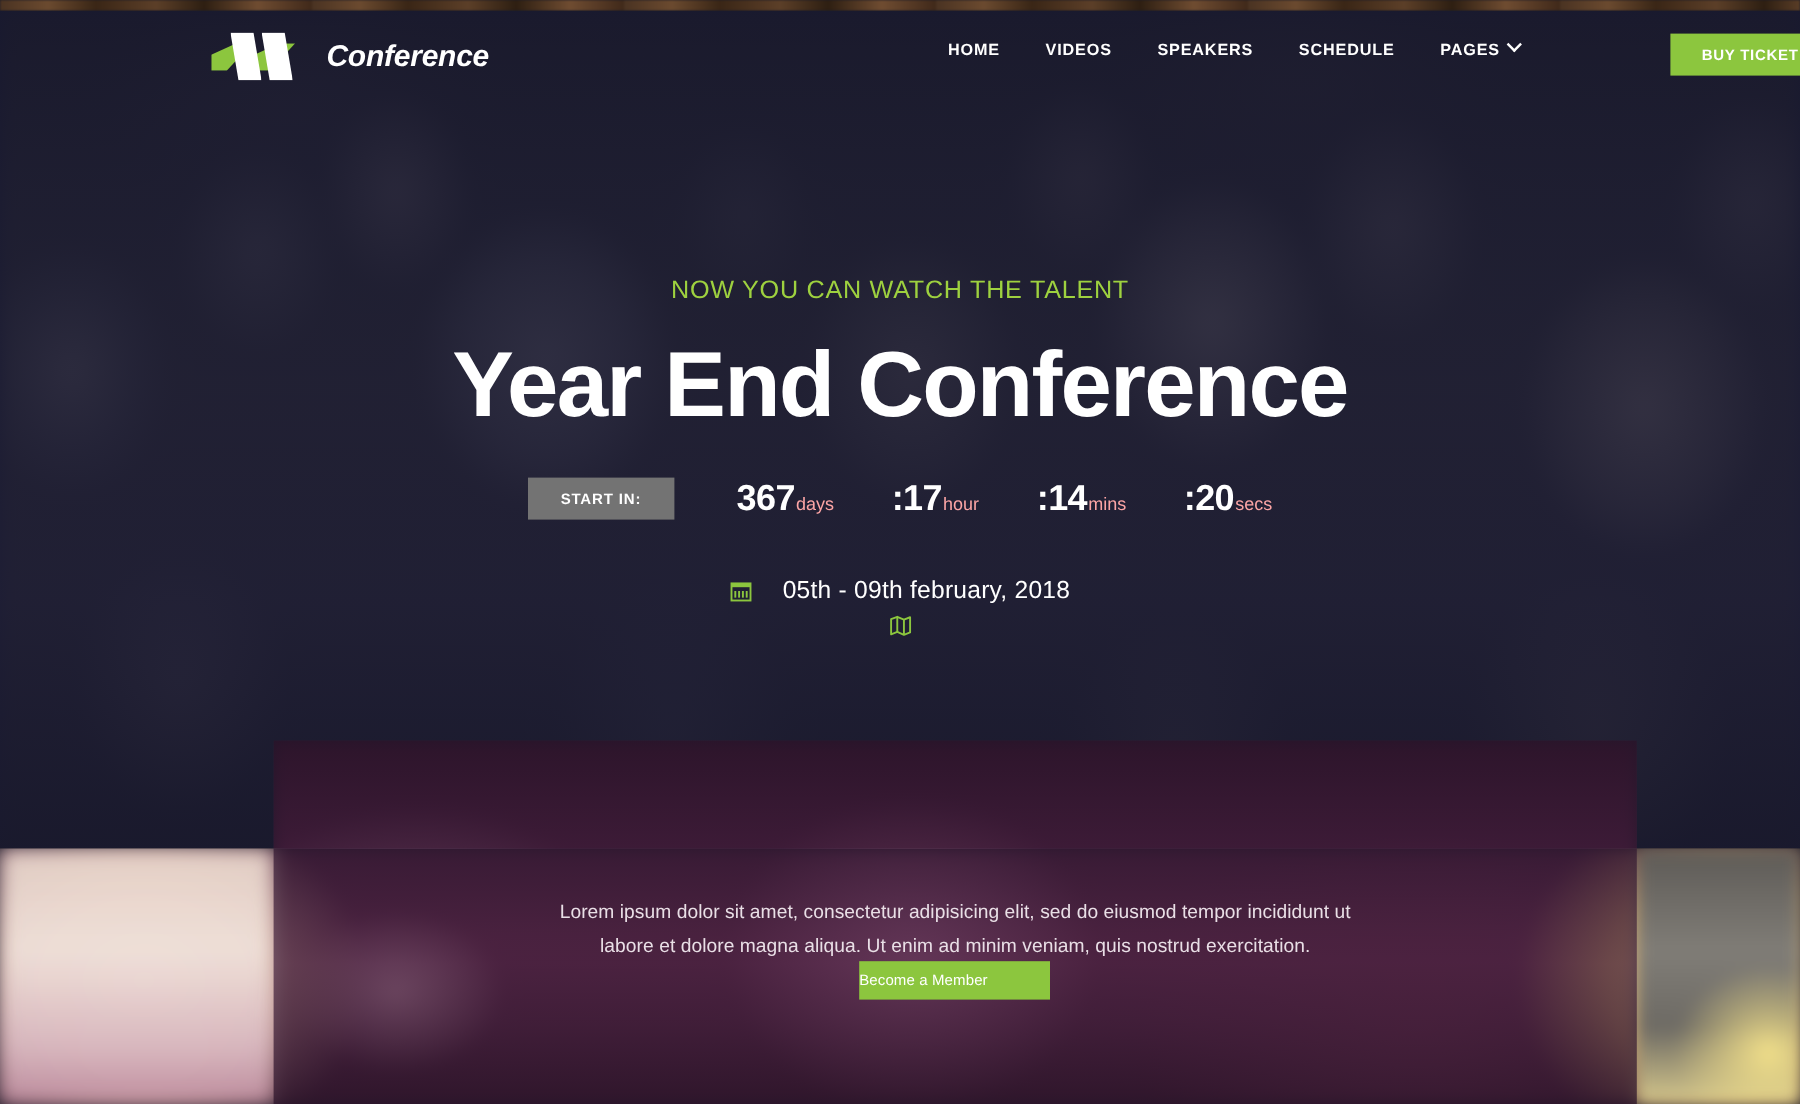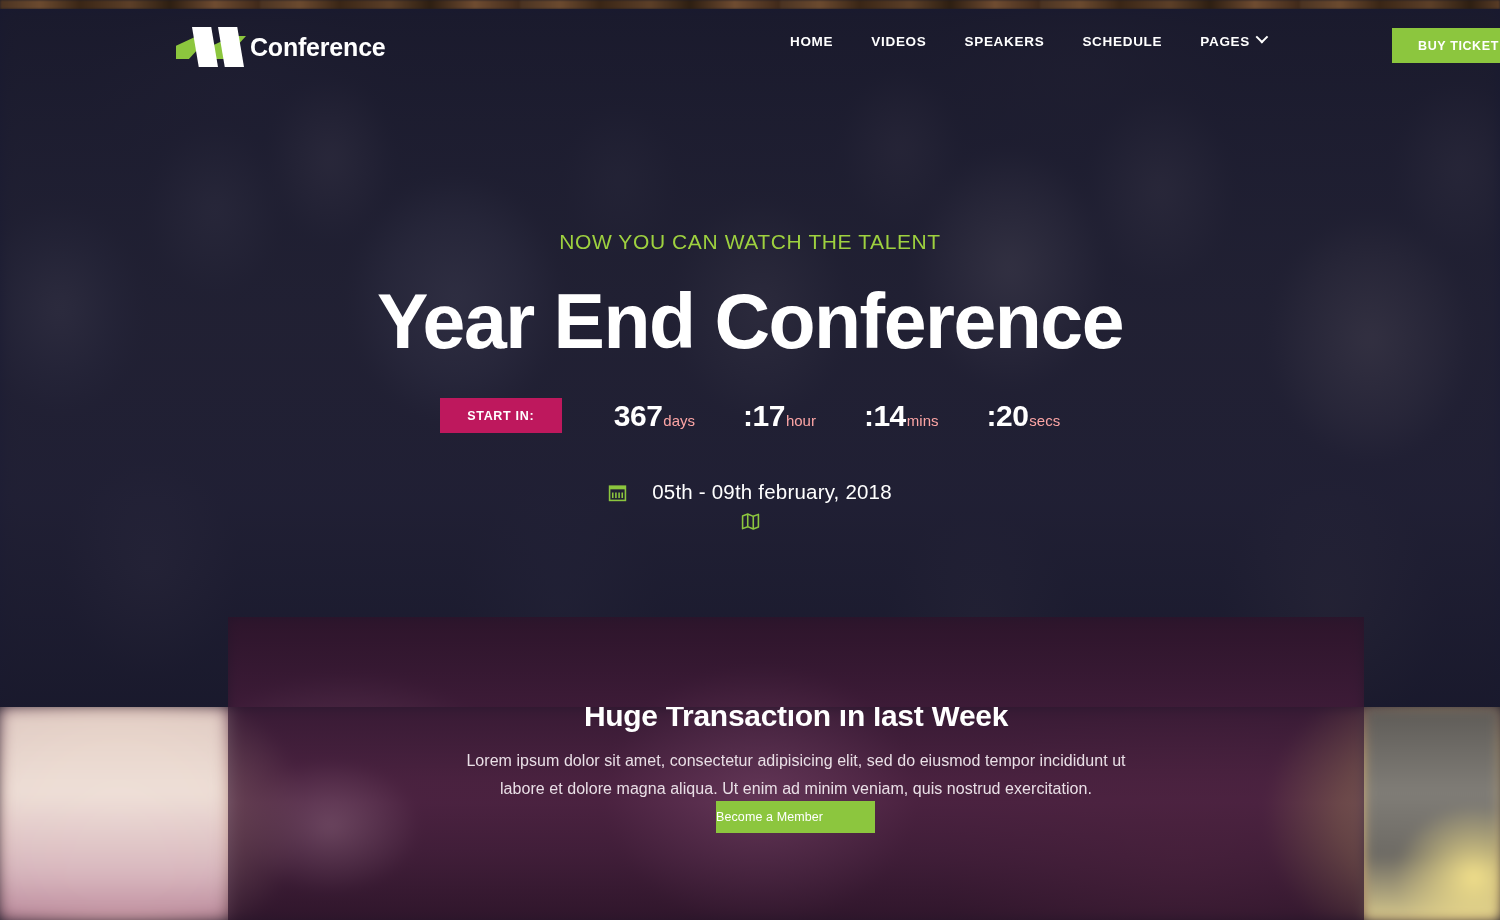--- a/index.html
+++ b/index.html
@@ -63,21 +63,21 @@
       rgba(28,28,55,0.80) 70%,
       rgba(24,24,46,0.84) 100%);
   }
 
   
   .header {
     position:absolute; left:0; top:0; width:1500px; height:82px;
     display:flex; align-items:center;
     z-index:40;
   }
-  .brand { position:absolute; left:176px; top:27px; display:flex; align-items:center; gap:4px; }
+  .brand { position:absolute; left:176px; top:27px; display:flex; align-items:center; gap:26px;font-style:italic; }
   .logo-mark { position:relative; width:70px; height:40px; }
   .lg { position:absolute; }
   .lg.green-l { left:0; top:9px; width:34px; height:23px;
       background:#8cc63e; clip-path:polygon(0 42%, 62% 0, 100% 0, 38% 100%, 0 100%); }
   .lg.green-r { left:36px; top:9px; width:34px; height:23px;
       background:#8cc63e; clip-path:polygon(0 42%, 62% 0, 100% 0, 38% 100%, 0 100%); }
   .lg.white-l { left:16px; top:0px; width:26px; height:40px;
       background:#ffffff; clip-path:polygon(0 0, 74% 0, 100% 100%, 26% 100%); }
   .lg.white-r { left:42px; top:0px; width:26px; height:40px;
       background:#ffffff; clip-path:polygon(0 0, 74% 0, 100% 100%, 26% 100%); }
@@ -119,21 +119,21 @@
     color:#ffffff; font-size:77px; font-weight:bold; letter-spacing:-1.5px;
     line-height:1;
   }
 
   
   .countdown {
     position:absolute; left:0; top:398px; width:1500px;
     display:flex; align-items:center; justify-content:center; gap:0;
   }
   .start-pill {
-    width:122px; height:35px; background:#be185d; color:#ffffff;
+    width:122px; height:35px; background:#737373; color:#ffffff;
     font-size:12.5px; font-weight:bold; letter-spacing:0.7px;
     display:flex; align-items:center; justify-content:center;
     margin-right:52px;
   }
   .cd-unit { display:flex; align-items:baseline; color:#ffffff; margin-right:48px; }
   .cd-unit:last-child { margin-right:0; }
   .cd-num { font-size:30px; font-weight:bold; letter-spacing:-0.5px; }
   .cd-lbl { font-size:15px; font-weight:normal; color:#fca5a5; margin-left:1px; }
 
   
@@ -331,21 +331,20 @@
     <div class="band-early-tint"></div>
   </div>
 
   <section class="band">
     <div class="band-photo"></div>
     <div class="band-left-light"></div>
     <div class="band-right-light"></div>
     <div class="band-panel"></div>
 
     <div class="band-content">
-      <h2 class="band-title">Huge Transaction in last Week</h2>
       <p class="band-body">Lorem ipsum dolor sit amet, consectetur adipisicing elit, sed do eiusmod tempor incididunt ut labore et dolore magna aliqua. Ut enim ad minim veniam, quis nostrud exercitation.</p>
       <div class="member-btn">
         <span>Become a Member</span>
       </div>
     </div>
   </section>
 
 </div>
 
 </body></html>

